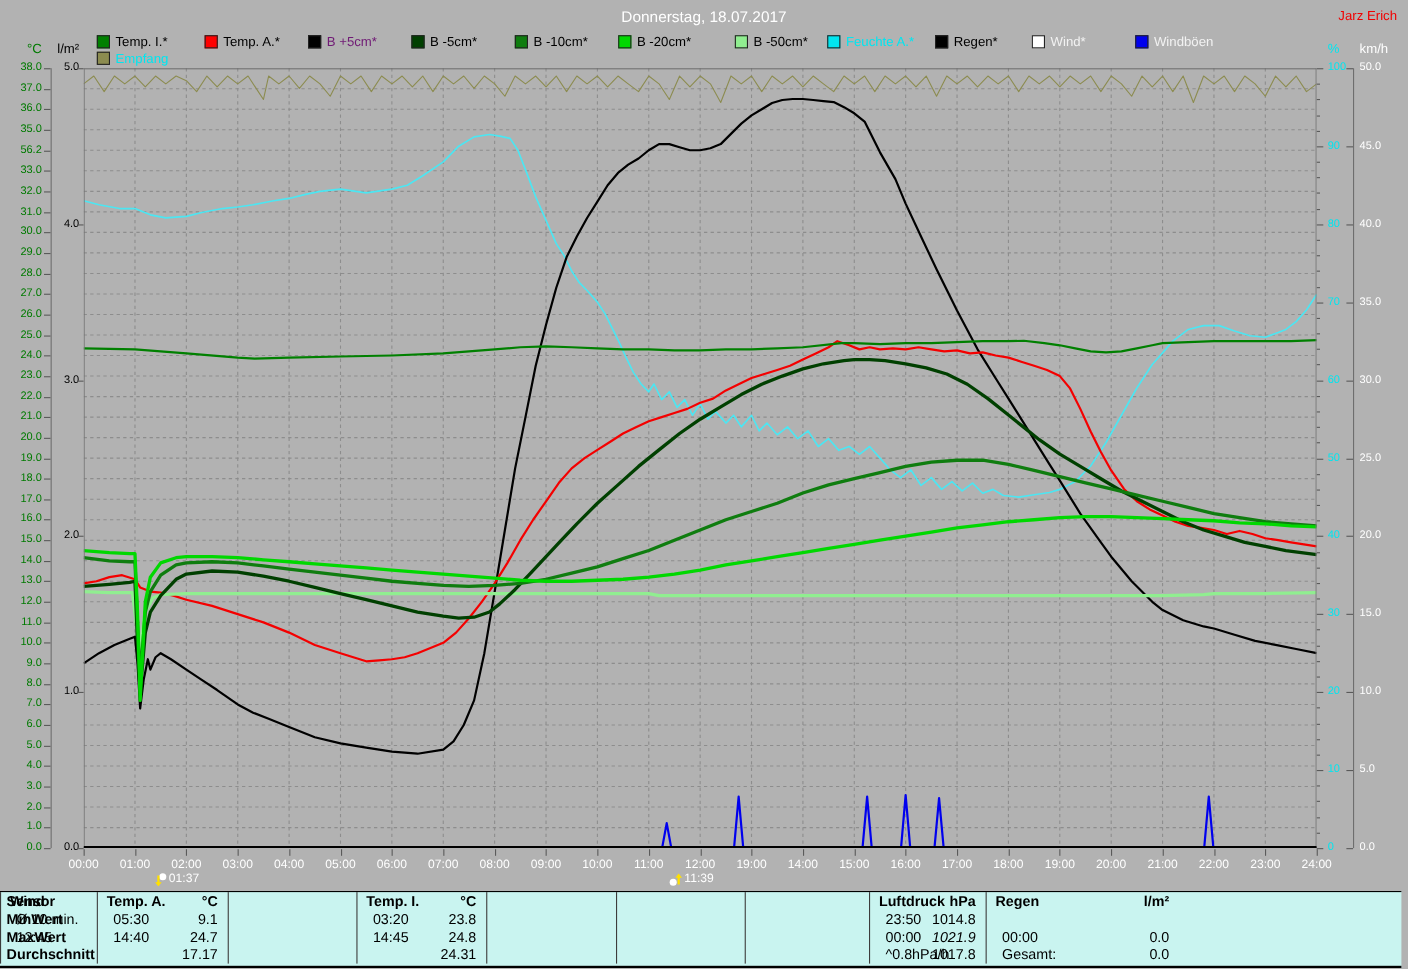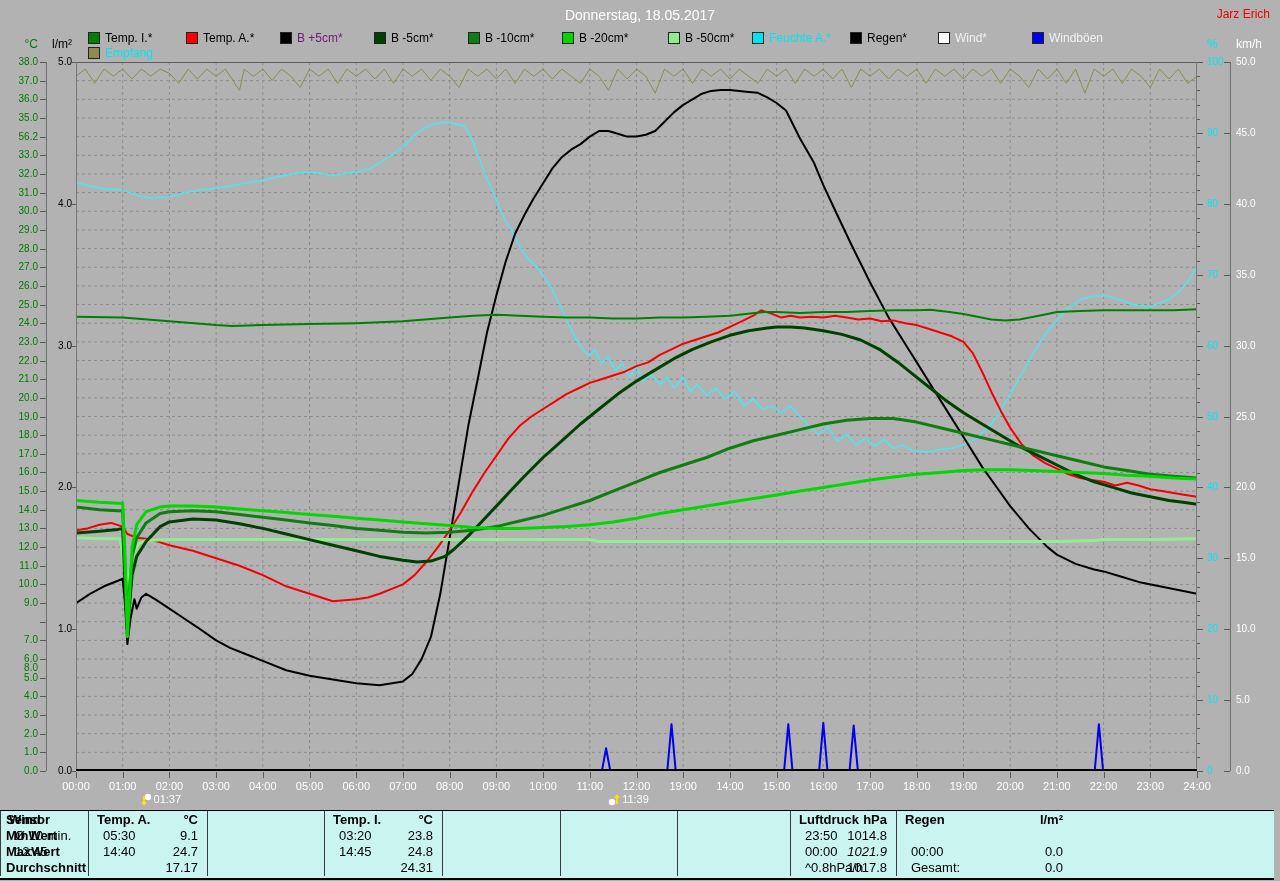--- a/index.html
+++ b/index.html
@@ -26,21 +26,21 @@
   #stats{position:absolute;left:0;top:810px;width:1274px;height:67px;background:#c9f4f0;border-top:1px solid #000;border-bottom:2px solid #000;}
   .sec{position:absolute;top:0;height:65px;border-left:1px solid #3c3c3c;}
   .cell{position:absolute;font-size:13px;line-height:16px;color:#000;white-space:nowrap;}
   .b{font-weight:bold;}
   .rowlab{position:absolute;left:6px;font-size:13px;line-height:16px;font-weight:bold;}
 </style>
 </head>
 <body>
 
 <div id="screen">
-  <div class="t" id="title">Donnerstag, 18.05.2017</div>
+  <div class="t" id="title">Donnerstag, 18.07.2017</div>
   <div class="t" id="watermark">Jarz Erich</div>
 
   <div id="legend">
       <div class="legend-item" style="left:88px;">
         <span class="sw" style="background: rgb(0, 128, 0);"></span>
         <span style="color: rgb(0, 0, 0);">Temp. I.*</span>
       </div>
       <div class="legend-item" style="left:186px;">
         <span class="sw" style="background: rgb(255, 0, 0);"></span>
         <span style="color: rgb(0, 0, 0);">Temp. A.*</span>
@@ -102,21 +102,21 @@
       <div class="ylab c" style="top:710.0263157894736px;">3.0</div>
       <div class="tick" style="left:40px;top:715.0263157894736px;width:6px;height:1px;"></div>
       <div class="ylab c" style="top:691.3684210526316px;">4.0</div>
       <div class="tick" style="left:40px;top:696.3684210526316px;width:6px;height:1px;"></div>
       <div class="ylab c" style="top:672.7105263157895px;">5.0</div>
       <div class="tick" style="left:40px;top:677.7105263157895px;width:6px;height:1px;"></div>
       <div class="ylab c" style="top:654.0526315789474px;">6.0</div>
       <div class="tick" style="left:40px;top:659.0526315789474px;width:6px;height:1px;"></div>
       <div class="ylab c" style="top:635.3947368421052px;">7.0</div>
       <div class="tick" style="left:40px;top:640.3947368421052px;width:6px;height:1px;"></div>
-      <div class="ylab c" style="top:616.7368421052631px;margin-top:46px;">8.0</div>
+      <div class="ylab c" style="top:616.7368421052631px;">8.0</div>
       <div class="tick" style="left:40px;top:621.7368421052631px;width:6px;height:1px;"></div>
       <div class="ylab c" style="top:598.078947368421px;">9.0</div>
       <div class="tick" style="left:40px;top:603.078947368421px;width:6px;height:1px;"></div>
       <div class="ylab c" style="top:579.421052631579px;">10.0</div>
       <div class="tick" style="left:40px;top:584.421052631579px;width:6px;height:1px;"></div>
       <div class="ylab c" style="top:560.7631578947369px;">11.0</div>
       <div class="tick" style="left:40px;top:565.7631578947369px;width:6px;height:1px;"></div>
       <div class="ylab c" style="top:542.1052631578948px;">12.0</div>
       <div class="tick" style="left:40px;top:547.1052631578948px;width:6px;height:1px;"></div>
       <div class="ylab c" style="top:523.4473684210526px;">13.0</div>

